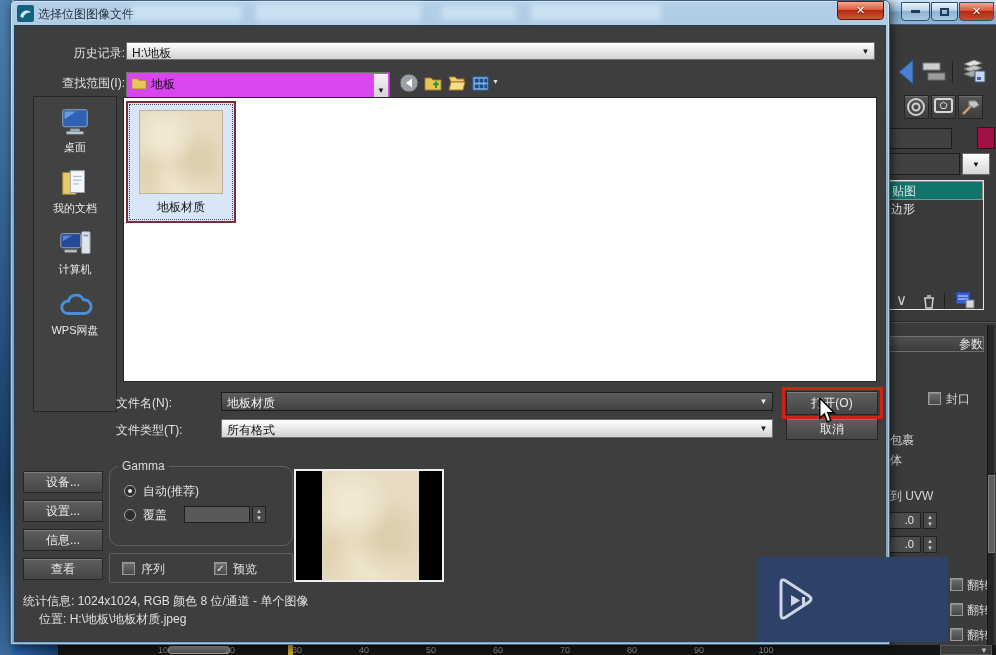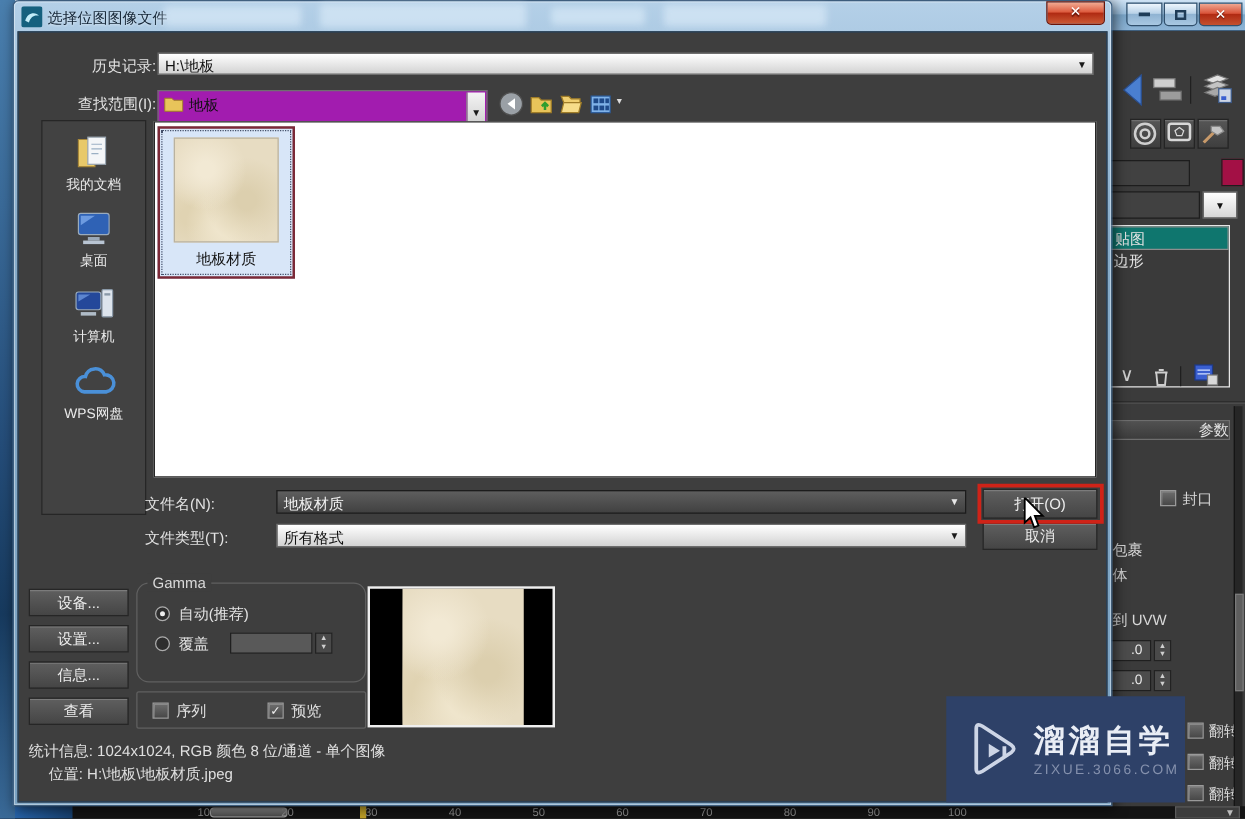--- a/index.html
+++ b/index.html
@@ -250,21 +250,21 @@
 
     <div class="dlg-body">
 
       <div class="lbl" style="left:22px;top:19px;width:88px;text-align:right;">历史记录:</div>
       <div class="combo-light" style="left:111px;top:16px;width:749px;height:18px;">
         <span class="combo-text">H:\地板</span>
         <span class="dd-arrow">▼</span>
       </div>
 
       <div class="lbl" style="left:22px;top:49px;width:88px;text-align:right;">查找范围(I):</div>
-      <div class="combo-light" style="left:111px;top:46px;width:264px;height:36px;background:#a21caf;">
+      <div class="combo-light" style="left:111px;top:46px;width:264px;height:36px;background:#d946ef;">
         <svg style="position:absolute;left:4px;top:3px;" width="16" height="14" viewBox="0 0 20 17">
             <path d="M1 3 h7 l2 2 h9 v11 H1 Z" fill="#e8c45a" stroke="#a07d28"></path>
           </svg>
         <span class="combo-text" style="left:24px;top:3px;">地板</span>
         <span class="dd-arrow btn">▼</span>
       </div>
       <svg class="abs" style="left:384px;top:47px;" width="20" height="20" viewBox="0 0 20 20">
           <circle cx="10" cy="10" r="9" fill="#9aa0a6" stroke="#4f4f4f"></circle>
           <path d="M13 5.5 L7 10 l6 4.5 Z" fill="#fff"></path>
         </svg>
@@ -285,34 +285,34 @@
             <rect x="4" y="11" width="4" height="4"></rect>
             <rect x="9" y="11" width="4" height="4"></rect>
             <rect x="14" y="11" width="3" height="4"></rect>
           </g>
         </svg>
       <span class="abs" style="left:477px;top:52px;font-size:7px;color:#ddd;">▼</span>
 
       <div id="places">
         <div class="place">
           <svg viewBox="0 0 40 36">
-              <path d="M7 7 h11 l3 4 v19 h-14 Z" fill="#e8c96a" stroke="#a8883a"></path>
-              <rect x="15" y="5" width="15" height="23" fill="#f4f6f8" stroke="#98a4b0"></rect>
-              <path d="M18 11 h9 M18 15 h9 M18 19 h6" stroke="#9ab0c4"></path>
-            </svg>
-          <span class="plabel">我的文档</span>
-        </div>
-        <div class="place">
-          <svg viewBox="0 0 40 36">
               <rect x="7" y="5" width="26" height="18" rx="2" fill="#2f62b5" stroke="#9aabbc"></rect>
               <path d="M9 7 L21 7 L9 15 Z" fill="#6d9be0"></path>
               <rect x="15" y="25" width="10" height="3" fill="#9aa8b8"></rect>
               <rect x="11" y="28" width="18" height="3" fill="#b8c4d2"></rect>
             </svg>
           <span class="plabel">桌面</span>
+        </div>
+        <div class="place">
+          <svg viewBox="0 0 40 36">
+              <path d="M7 7 h11 l3 4 v19 h-14 Z" fill="#e8c96a" stroke="#a8883a"></path>
+              <rect x="15" y="5" width="15" height="23" fill="#f4f6f8" stroke="#98a4b0"></rect>
+              <path d="M18 11 h9 M18 15 h9 M18 19 h6" stroke="#9ab0c4"></path>
+            </svg>
+          <span class="plabel">我的文档</span>
         </div>
         <div class="place">
           <svg viewBox="0 0 40 36">
               <rect x="5" y="7" width="21" height="15" rx="2" fill="#24489a" stroke="#9aabbc"></rect>
               <path d="M7 9 L17 9 L7 15 Z" fill="#5d86d0"></path>
               <rect x="27" y="5" width="9" height="23" rx="1" fill="#dde4ec" stroke="#8a99a8"></rect>
               <rect x="29" y="8" width="5" height="2" fill="#8a99a8"></rect>
               <rect x="9" y="24" width="13" height="3" fill="#b0bcc8"></rect>
             </svg>
           <span class="plabel">计算机</span>
@@ -400,19 +400,15 @@
 
     </div>
   </div>
 
   <div id="watermark">
     <svg width="46" height="50" viewBox="0 0 46 50">
       <path d="M10 8 Q10 3 15 6 L38 21 Q42 24 38 27 L15 42 Q10 45 10 40 Z" fill="none" stroke="#cdd5e6" stroke-width="3"></path>
       <path d="M20 20 L29 25.5 L20 31 Z" fill="#cdd5e6"></path>
       <rect x="31" y="22" width="3" height="8" fill="#cdd5e6"></rect>
     </svg>
-    <div id="wm-text">
-      <div id="wm-brand">溜溜自学</div>
-      <div id="wm-site">zixue.3066.com</div>
-    </div>
   </div>
 
 </div>
 
 </body></html>

